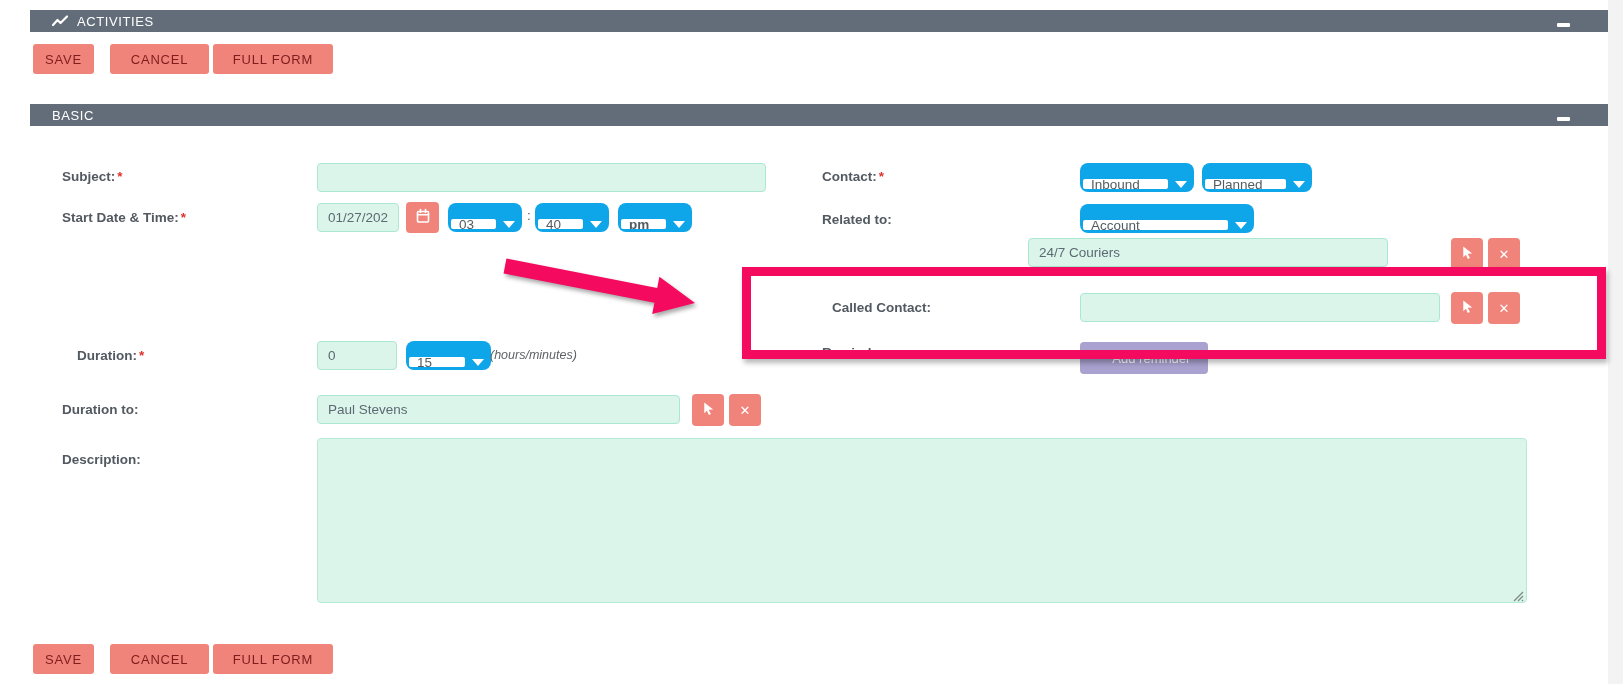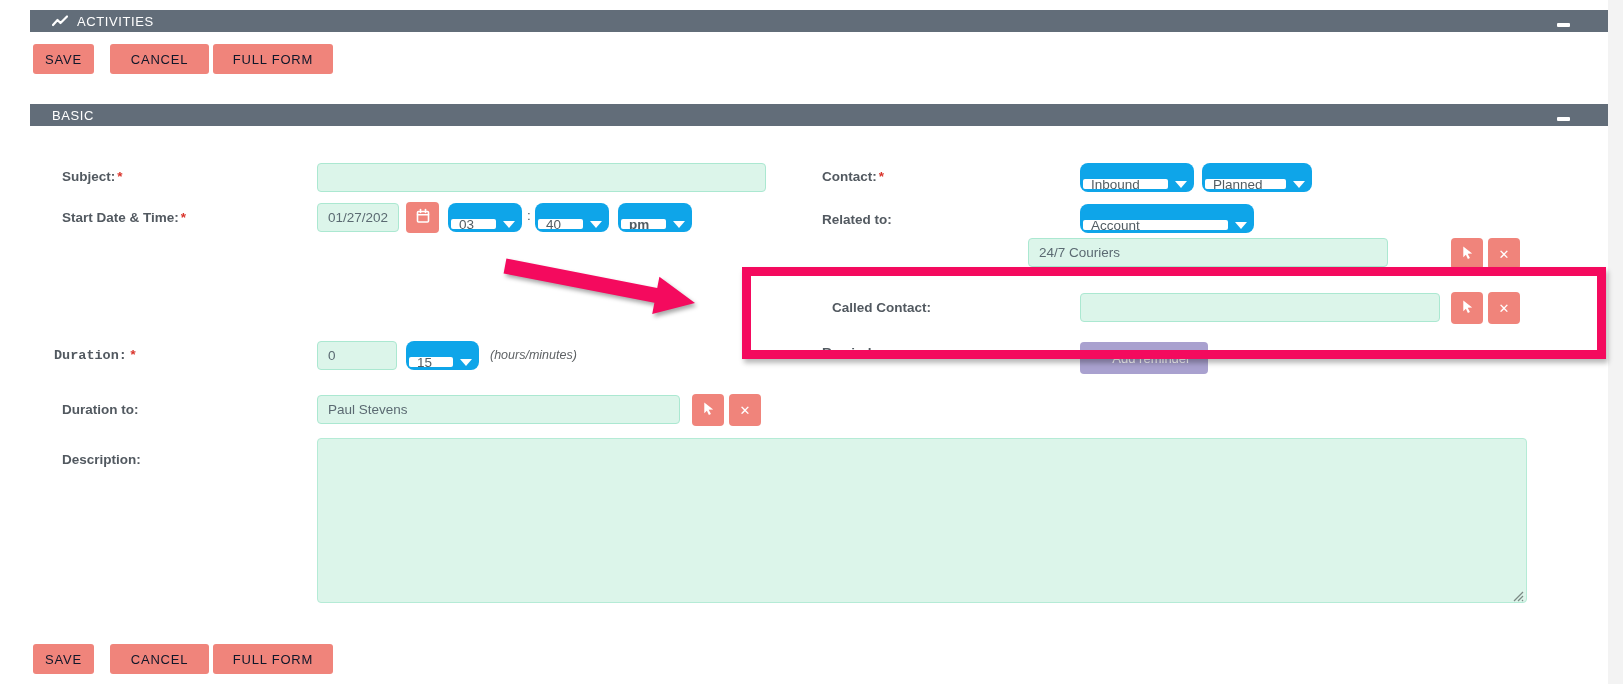--- a/index.html
+++ b/index.html
@@ -13,21 +13,21 @@
   .panel-bar { position:absolute; left:30px; width:1578px; height:22px; background:#626d79;
                color:#fff; display:flex; align-items:center; padding:0 22px; }
   .panel-bar .bar-title { font-size:13px; letter-spacing:.6px; font-weight:400; }
   .minus-btn { position:absolute; right:30px; top:0; width:30px; height:30px; border:none; background:transparent;
                display:flex; align-items:center; justify-content:center; cursor:pointer; }
   .minus-glyph { width:13px; height:4px; background:#fff; border-radius:1px; }
   .zigzag { margin-right:9px; display:flex; align-items:center; }
 
   
   .btn { position:absolute; height:30px; background:#f0847b; border:none; border-radius:3px;
-         color:#0f172a; font-size:13px; letter-spacing:.8px; font-family:inherit; cursor:pointer;
+         color:#7f1d1d; font-size:13px; letter-spacing:.8px; font-family:inherit; cursor:pointer;
          display:flex; align-items:center; justify-content:center; }
 
   
   .lbl { position:absolute; font-size:13.5px; font-weight:700; color:#525960; white-space:nowrap; }
   .req { color:#d9342b; margin-left:2px; }
 
   
   .inp { position:absolute; height:29px; background:#dcf5ea; border:1px solid #abe8d1; border-radius:4px;
          font-family:inherit; font-size:13.5px; color:#5b6a72; padding:0 10px; outline:none; }
 
@@ -177,25 +177,25 @@
     <span>
       <svg width="15" height="15" viewBox="0 0 16 16">
           <path d="M3.5,1.5 L13,9 L8.2,9.4 L10.6,13.9 L8.4,15 L6.3,10.4 L3.5,13 Z" fill="#fff"></path>
         </svg>
     </span>
   </button>
   <button class="sq-btn" style="left:1488px; top:292px;">
     <span>✕</span>
   </button>
 
-  <div class="lbl" style="left:54px; top:348px;font-family:Liberation Mono, monospace;">
+  <div class="lbl" style="left:77px; top:348px;">
     <span>Duration:</span><span class="req">*</span>
   </div>
   <input class="inp" style="left: 317px; top: 341px; width: 80px;" value="0">
-  <div class="dd" style="left:406px; top:341px; width:73px;">
+  <div class="dd" style="left:406px; top:341px; width:85px;">
     <span class="dd-inner">15</span>
     <span class="dd-arrow">
         <span class="tri"></span>
       </span>
   </div>
   <div class="hint" style="left:490px; top:348px;">(hours/minutes)</div>
 
   <div class="lbl" style="left:822px; top:345px;">
     <span>Reminders:</span>
   </div>

